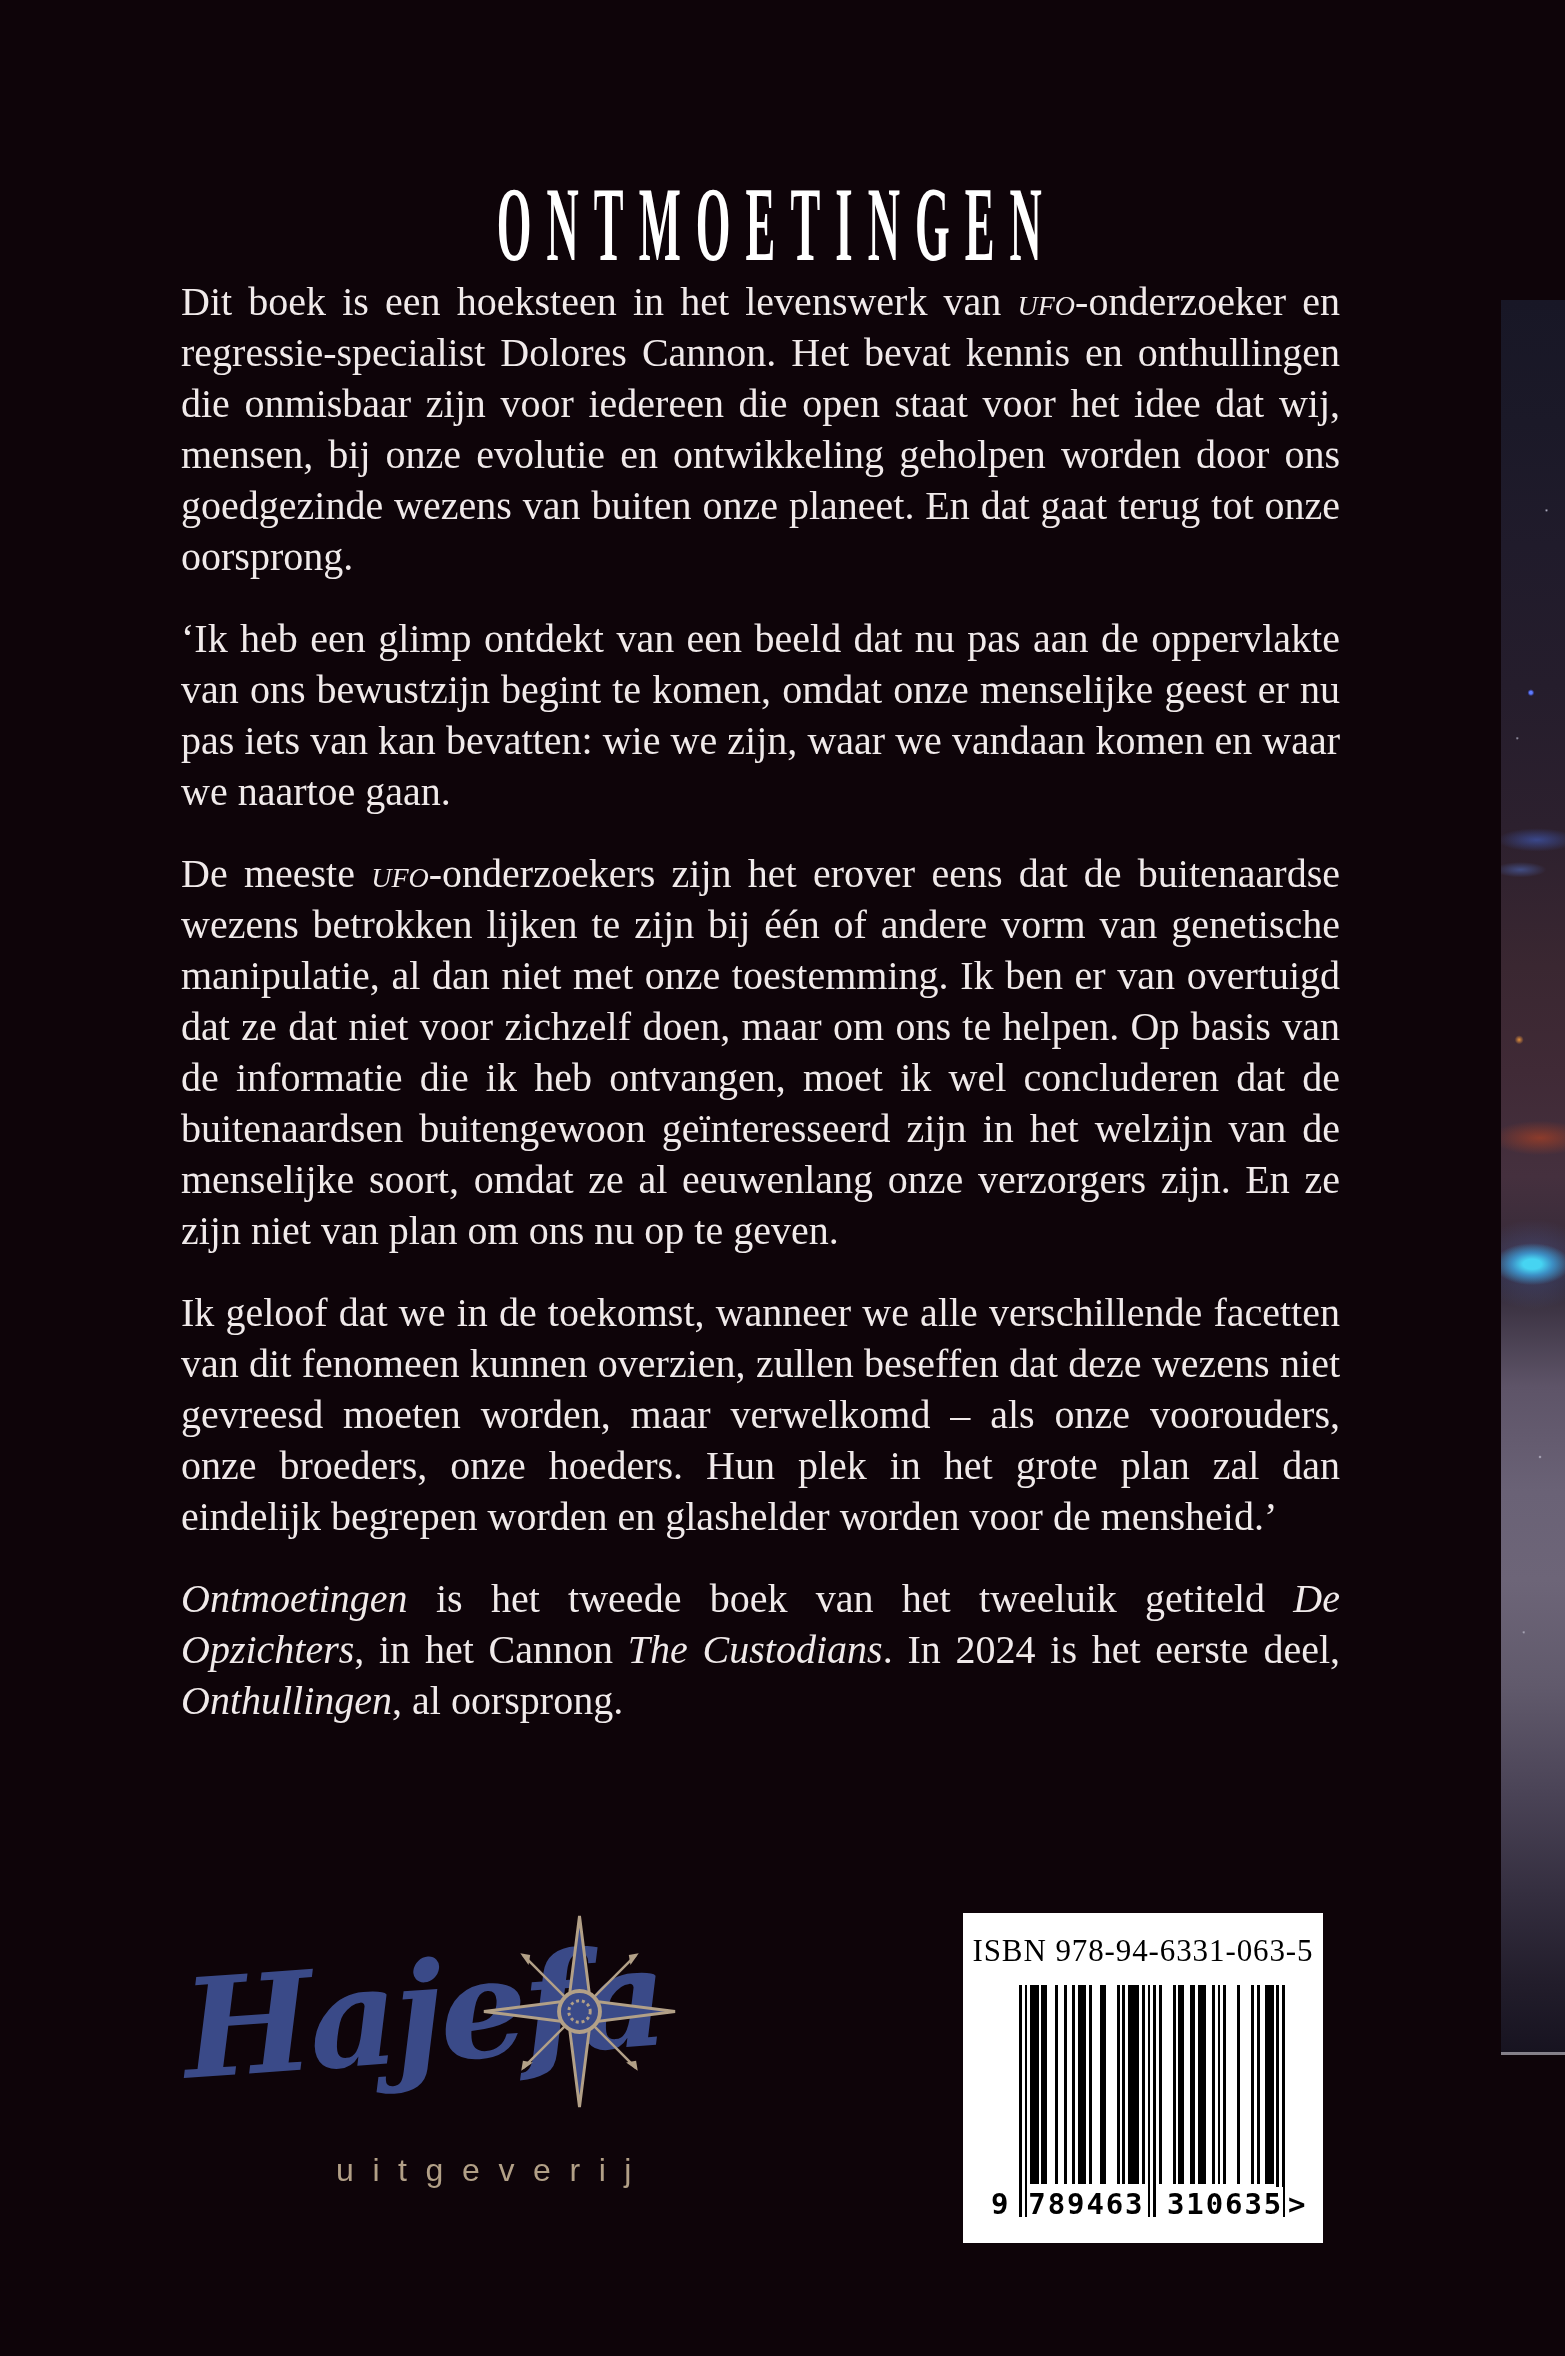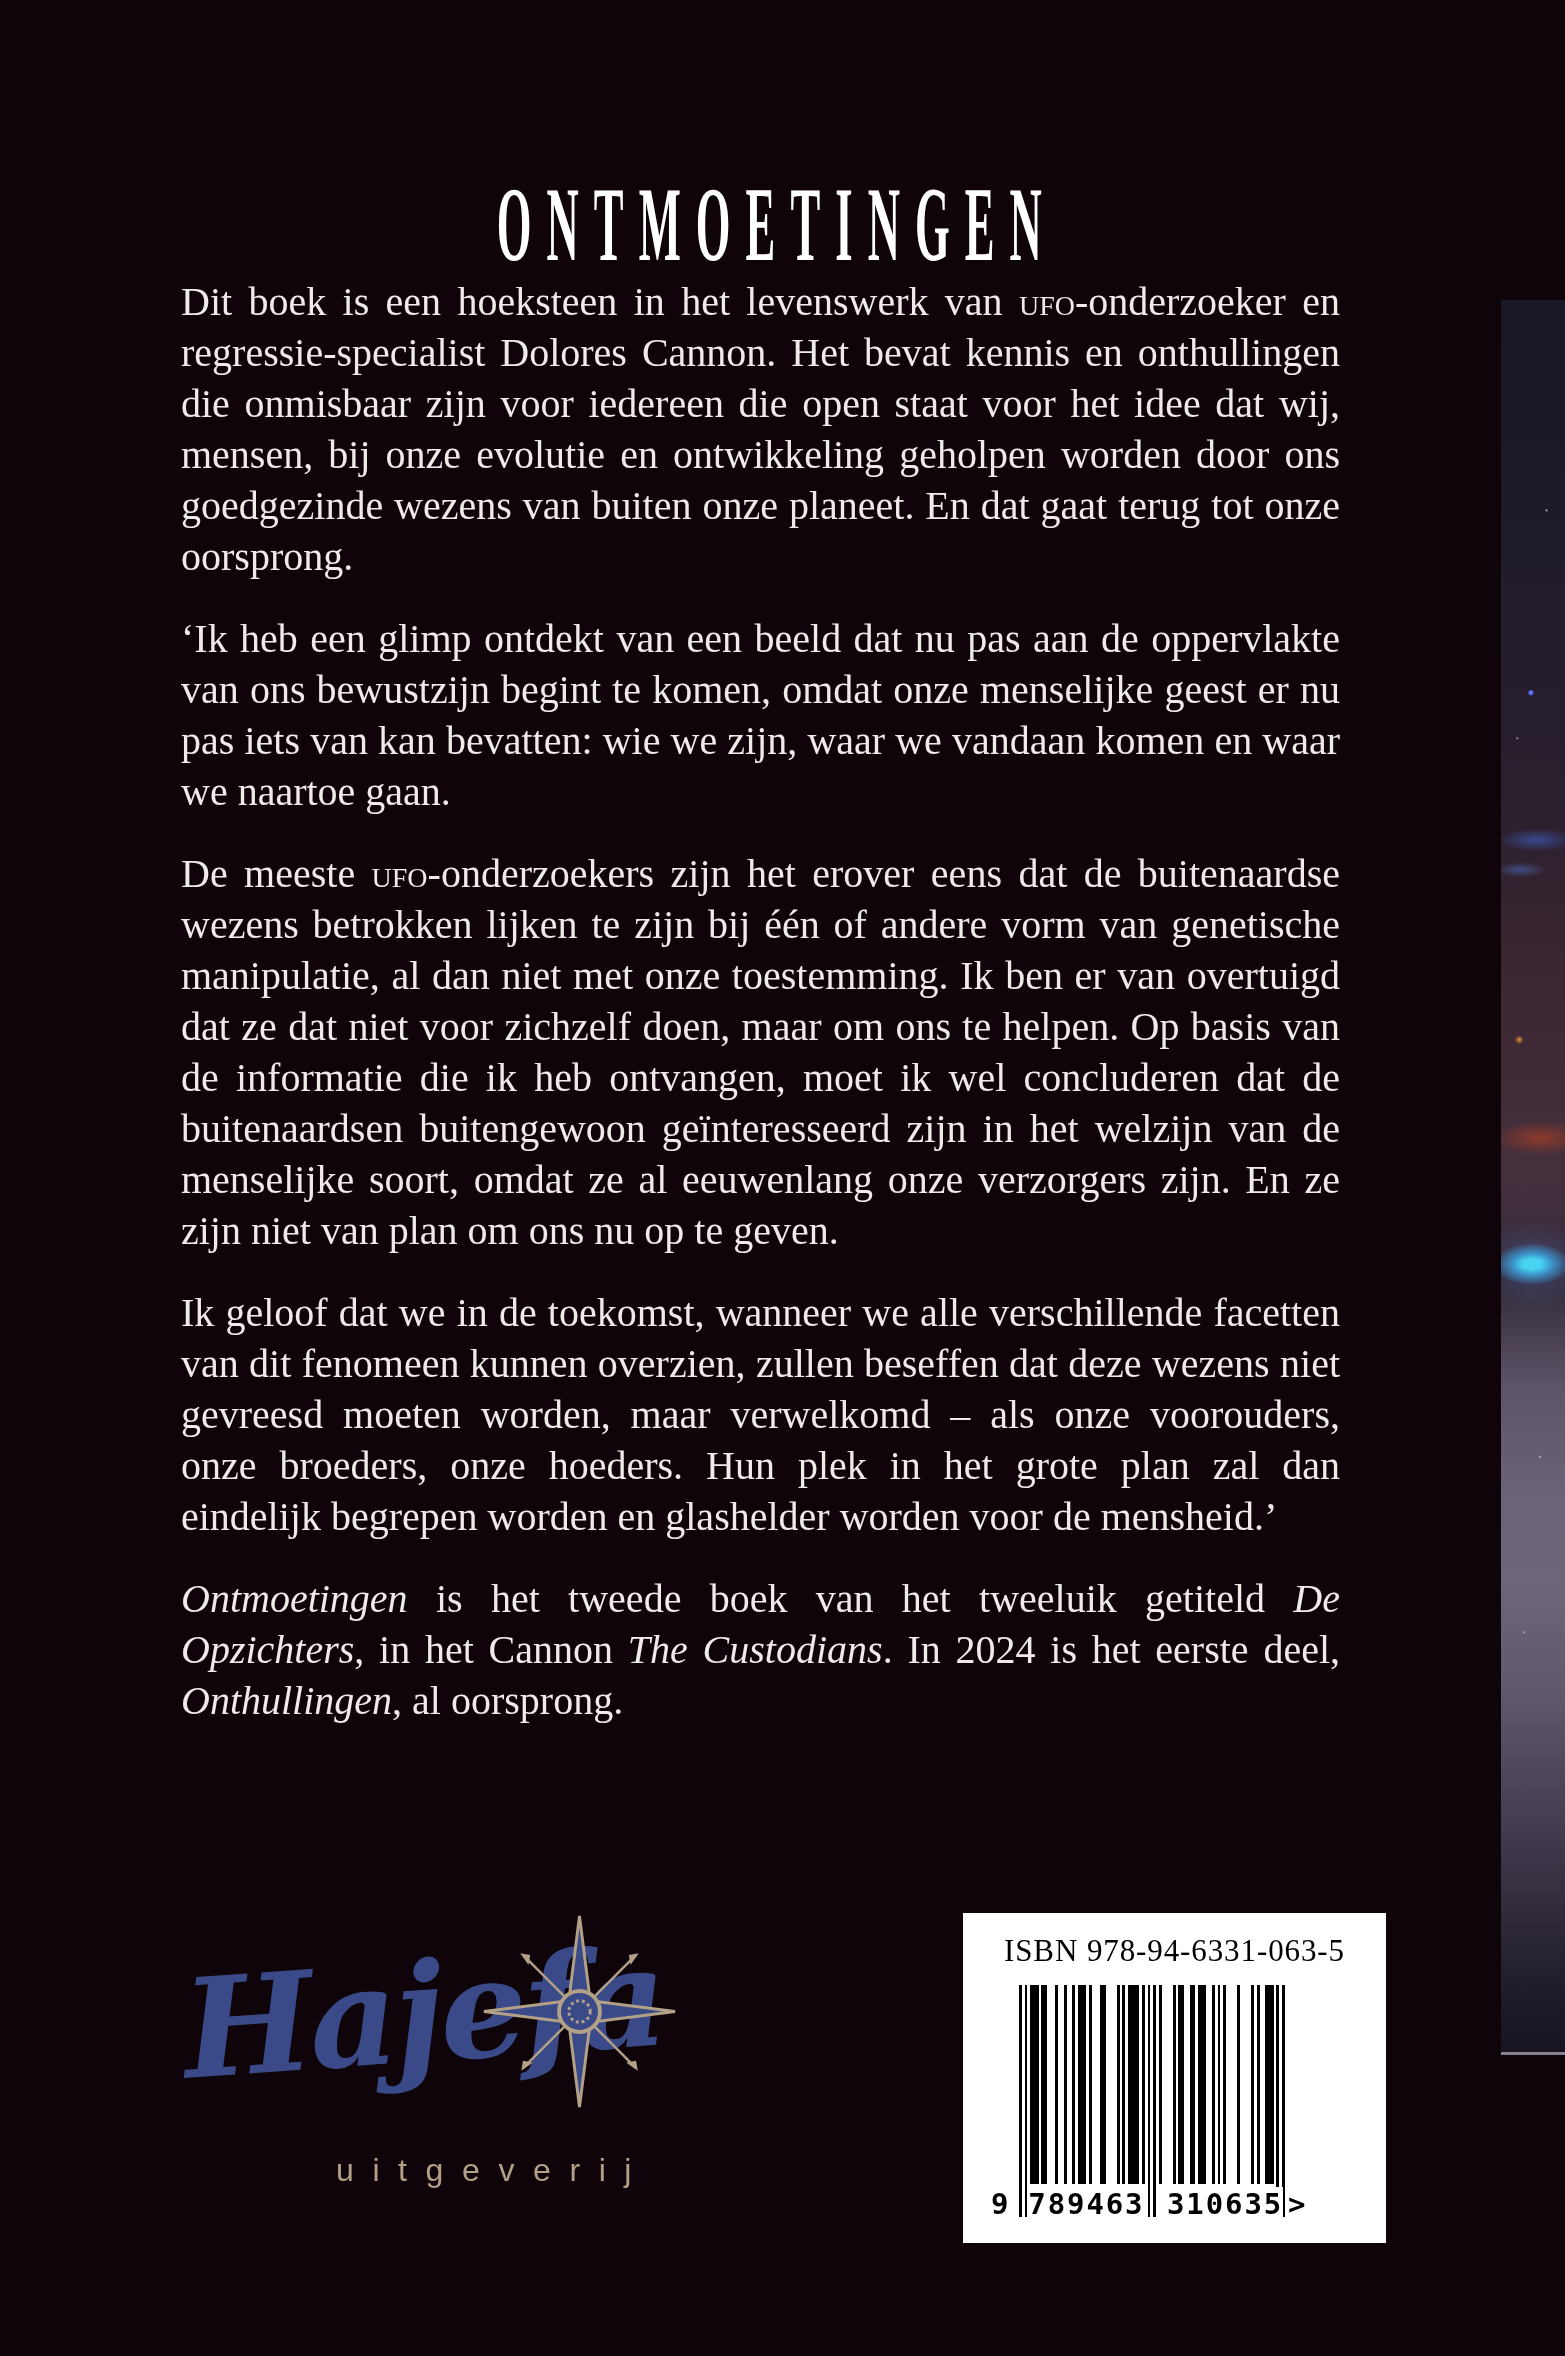--- a/index.html
+++ b/index.html
@@ -15,33 +15,33 @@
   .title{position:absolute;left:181px;top:163px;width:1159px;text-align:center;
     color:#ffffff;font-family:"Liberation Serif",serif;font-weight:700;white-space:nowrap;}
   .title-inner{display:inline-block;font-size:95px;letter-spacing:32px;
     transform:scaleX(0.47) scaleY(1.12);transform-origin:center top;}
 
   
   .body-text{position:absolute;left:181px;top:276px;width:1159px;color:var(--text);}
   .body-text p{font-size:40px;line-height:51px;text-align:justify;margin:0 0 31px 0;
     font-family:"Liberation Serif",serif;}
   .body-text p span.i{font-style:italic;}
-  .body-text p span.sc{font-variant:small-caps;}
+  .body-text p span.sc{font-variant:small-caps;font-style:italic;}
 
   
   .logo{position:absolute;left:176px;top:1918px;width:557px;height:306px;}
   .logo-script{position:absolute;left:7.4px;top:26px;font-family:"DejaVu Serif",serif;
     font-style:italic;font-weight:700;font-size:137px;line-height:137px;color:var(--logo_blue);
     transform:rotate(-4deg);letter-spacing:-3.7px;}
   .logo-star{position:absolute;left:306px;top:-3.7px;width:195px;height:195px;}
   .logo-tagline{position:absolute;left:160px;top:234px;font-family:"Liberation Sans",sans-serif;
     font-size:32px;color:var(--logo_tan);letter-spacing:18.6px;}
 
   
-  .isbn-box{position:absolute;left:963px;top:1913px;width:423px;height:330px;
+  .isbn-box{position:absolute;left:963px;top:1913px;width:360px;height:330px;
     background:var(--isbn_bg);color:var(--isbn_text);}
   .isbn-label{position:absolute;top:20.4px;left:0;width:100%;text-align:center;
     font-family:"Liberation Serif",serif;font-size:31px;letter-spacing:0.9px;}
   .barcode{position:absolute;left:56px;top:72px;width:264px;height:241px;}
   .bars{position:absolute;left:0;top:0;font-size:0;white-space:nowrap;}
   .bar{display:inline-block;width:2.8px;height:199px;vertical-align:top;}
   .bar.on{background:var(--isbn_text);}
   .bar.on.guard{height:232px;}
   .bc-digits{position:absolute;top:202px;left:0;width:100%;height:39px;
     font-family:"DejaVu Sans Mono",monospace;font-size:29px;font-weight:700;color:var(--isbn_text);}

